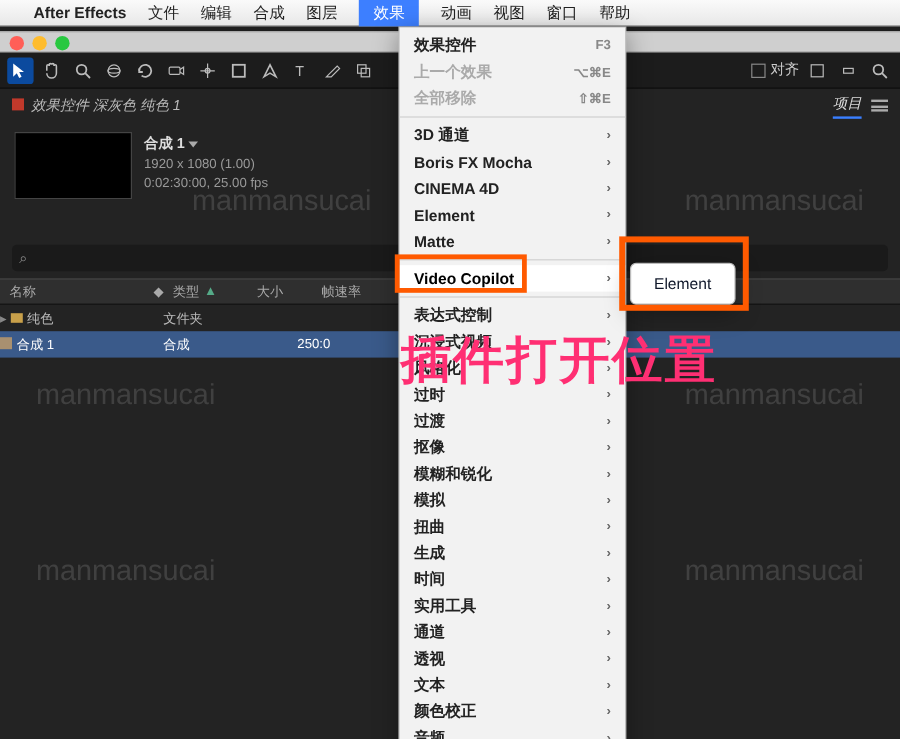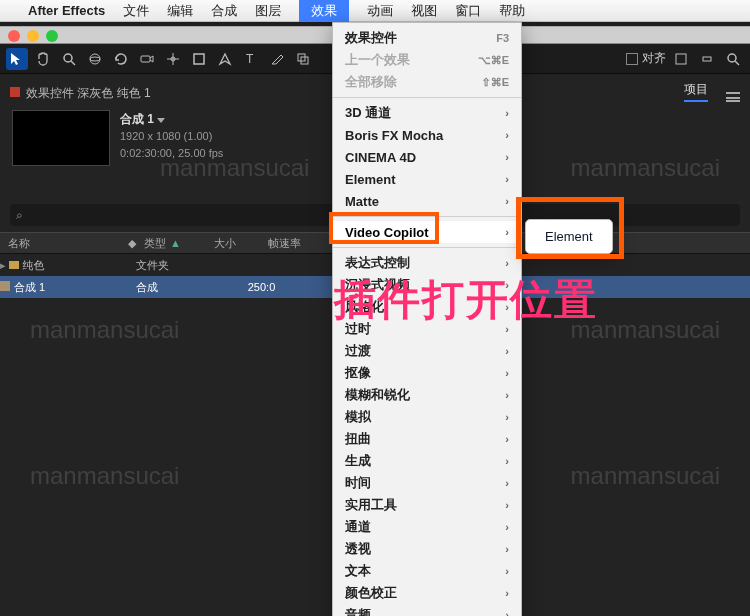--- a/index.html
+++ b/index.html
@@ -20,21 +20,21 @@
 .app { position: absolute; top: 44px; left: 0; right: 0; bottom: 0; background: #232323; color: #ccc; }
 
 .toolbar { height: 30px; background: #1c1c1c; display: flex; align-items: center; padding: 0 6px; gap: 4px; border-bottom: 1px solid #0c0c0c; }
 .tool-ic { width: 22px; height: 22px; display: flex; align-items: center; justify-content: center; color: #bbb; border-radius: 3px; }
 .tool-ic.active { background: #0b4a9e; color: #fff; }
 .tool-ic svg { width: 16px; height: 16px; }
 .toolbar .spacer { flex: 1; }
 .toolbar .snap { font-size: 12px; color: #ccc; display: flex; align-items: center; gap: 4px; }
 .toolbar .snap .box { width: 12px; height: 12px; border: 1px solid #888; }
 
-.tabs { height: 28px; background: #232323; display: flex; align-items: flex-end; padding: 0 10px; gap: 18px; font-size: 12px; }
+.tabs { height: 28px; background: #232323; display: flex; align-items: center; padding: 0 10px; gap: 8px; font-size: 12px; font-style: italic; }
 .tabs .red-sq { width: 10px; height: 10px; background: #c0392b; display: inline-block; margin-right: 6px; }
 .tabs .tab { color: #bbb; }
 .tabs .tab.active { color: #ddd; border-bottom: 2px solid #3a7fff; padding-bottom: 2px; }
 .tabs .burger { width: 14px; height: 10px; border-top: 2px solid #aaa; border-bottom: 2px solid #aaa; position: relative; }
 .tabs .burger::after { content:""; position:absolute; top:3px; left:0; right:0; border-top:2px solid #aaa; }
 
 .compinfo { display: flex; padding: 8px 12px; gap: 10px; align-items: flex-start; }
 .thumb { width: 98px; height: 56px; background: #000; border: 1px solid #444; }
 .compmeta { font-size: 11px; color: #999; line-height: 1.5; }
 .compmeta b { color: #ddd; font-size: 12px; }

